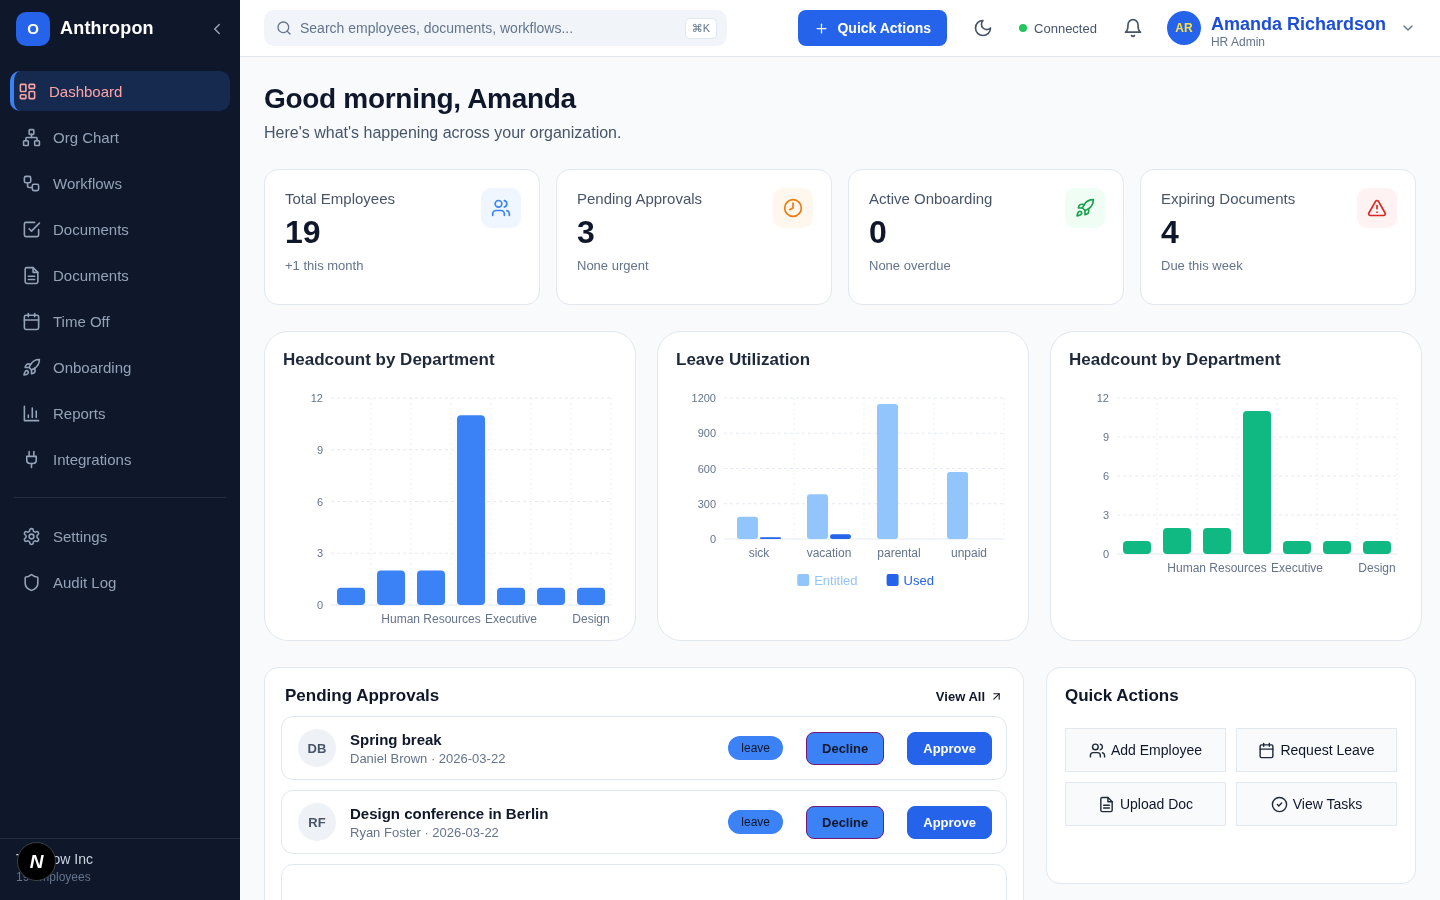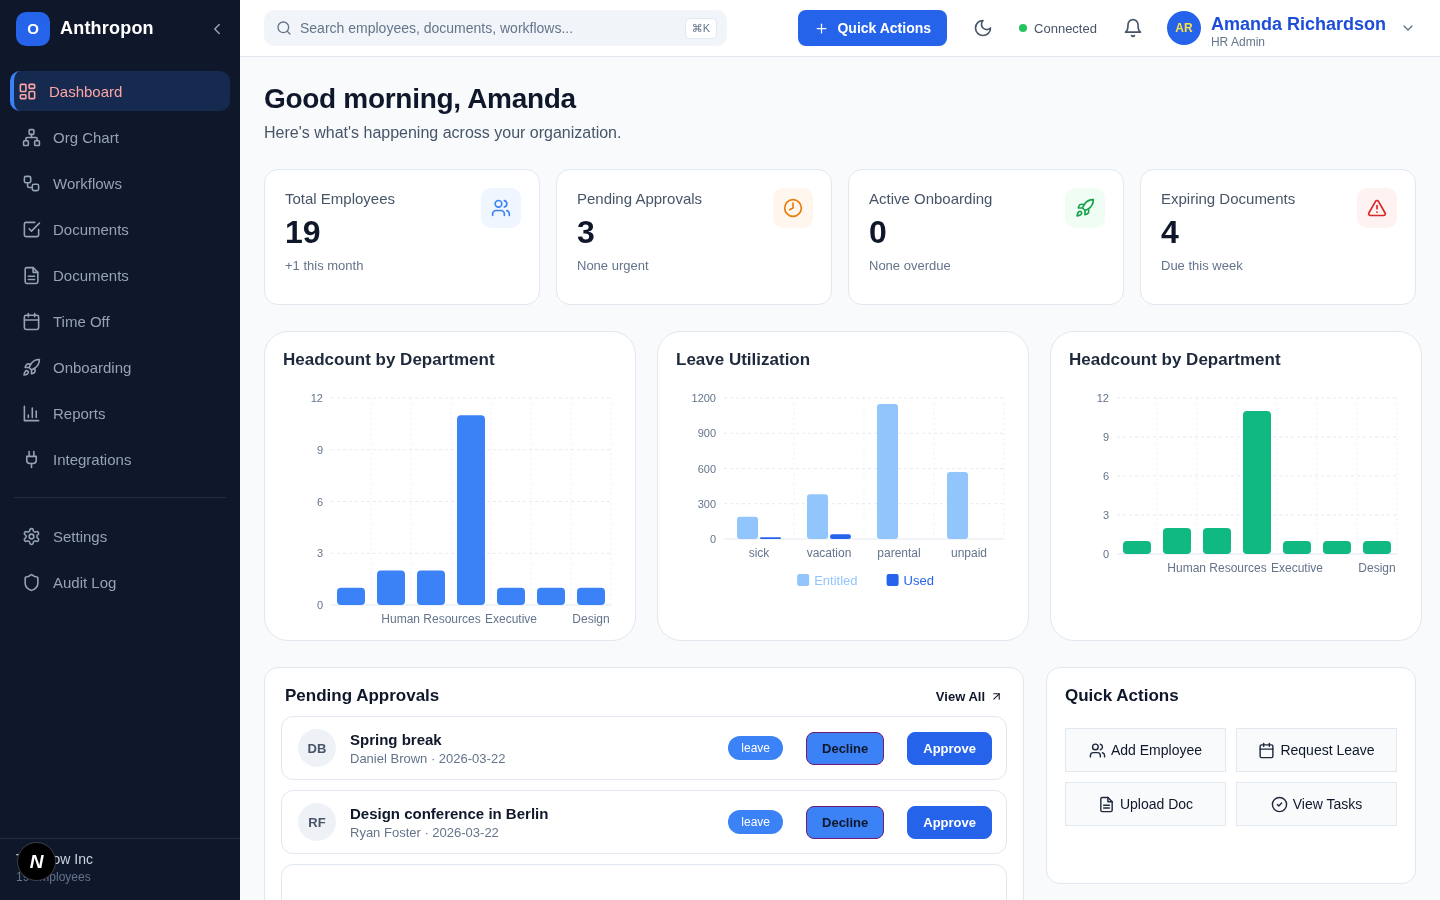--- a/index.html
+++ b/index.html
@@ -73,21 +73,21 @@
   .pc-head { display:flex; align-items:center; justify-content:space-between; padding:0 4px; }
   .pc-title, .qa-title { font-size:17px; font-weight:700; color:#0f172a; }
   .view-all { display:flex; align-items:center; gap:5px; font-size:13px; font-weight:600; color:#0f172a; cursor:pointer; }
   .view-all .ic { width:13px; height:13px; }
   .approval-row { height:64px; border:1px solid #e2e8f0; border-radius:12px; display:flex; align-items:center; gap:14px; padding:0 14px 0 16px; margin-top:10px; background:#fff; }
   .approval-row:first-of-type { margin-top:24px; }
   .a-avatar { width:38px; height:38px; border-radius:50%; background:#eef2f7; color:#475569; font-size:13px; font-weight:600; display:flex; align-items:center; justify-content:center; }
   .a-body { flex:1; min-width:0; }
   .a-title { font-size:15px; font-weight:700; color:#0f172a; }
   .a-meta { font-size:13px; color:#64748b; margin-top:3px; }
-  .badge { background:#3b82f6; color:#ffffff; font-size:12px; font-weight:500; border-radius:999px; padding:5px 13px; }
+  .badge { background:#3b82f6; color:#0f172a; font-size:12px; font-weight:500; border-radius:999px; padding:5px 13px; }
   .btn { font-family:inherit; font-size:13px; font-weight:600; border-radius:8px; padding:8px 15px; cursor:pointer; margin-left:9px; }
   .btn.ghost { background:#3b82f6; border:1px solid #701a75; color:#0f172a; }
   .btn.primary { background:#2563eb; border:1px solid #2563eb; color:#fff; }
   .partial-row { height:64px; border:1px solid #e2e8f0; border-radius:12px; margin-top:10px; }
 
   .qa-card { padding:18px; height:217px; }
   .qa-grid { display:grid; grid-template-columns:1fr 1fr; gap:10px; margin-top:22px; }
   .qa-tile { background:#f8fafc; border:1px solid #e2e8f0; border-radius:0; height:44px; display:flex; flex-direction:row; align-items:center; justify-content:center; gap:5px; cursor:pointer; }
   .qa-tile .ic { width:17px; height:17px; color:#1e293b; }
   .qa-tile-label { font-size:14px; font-weight:500; color:#0f172a; }

